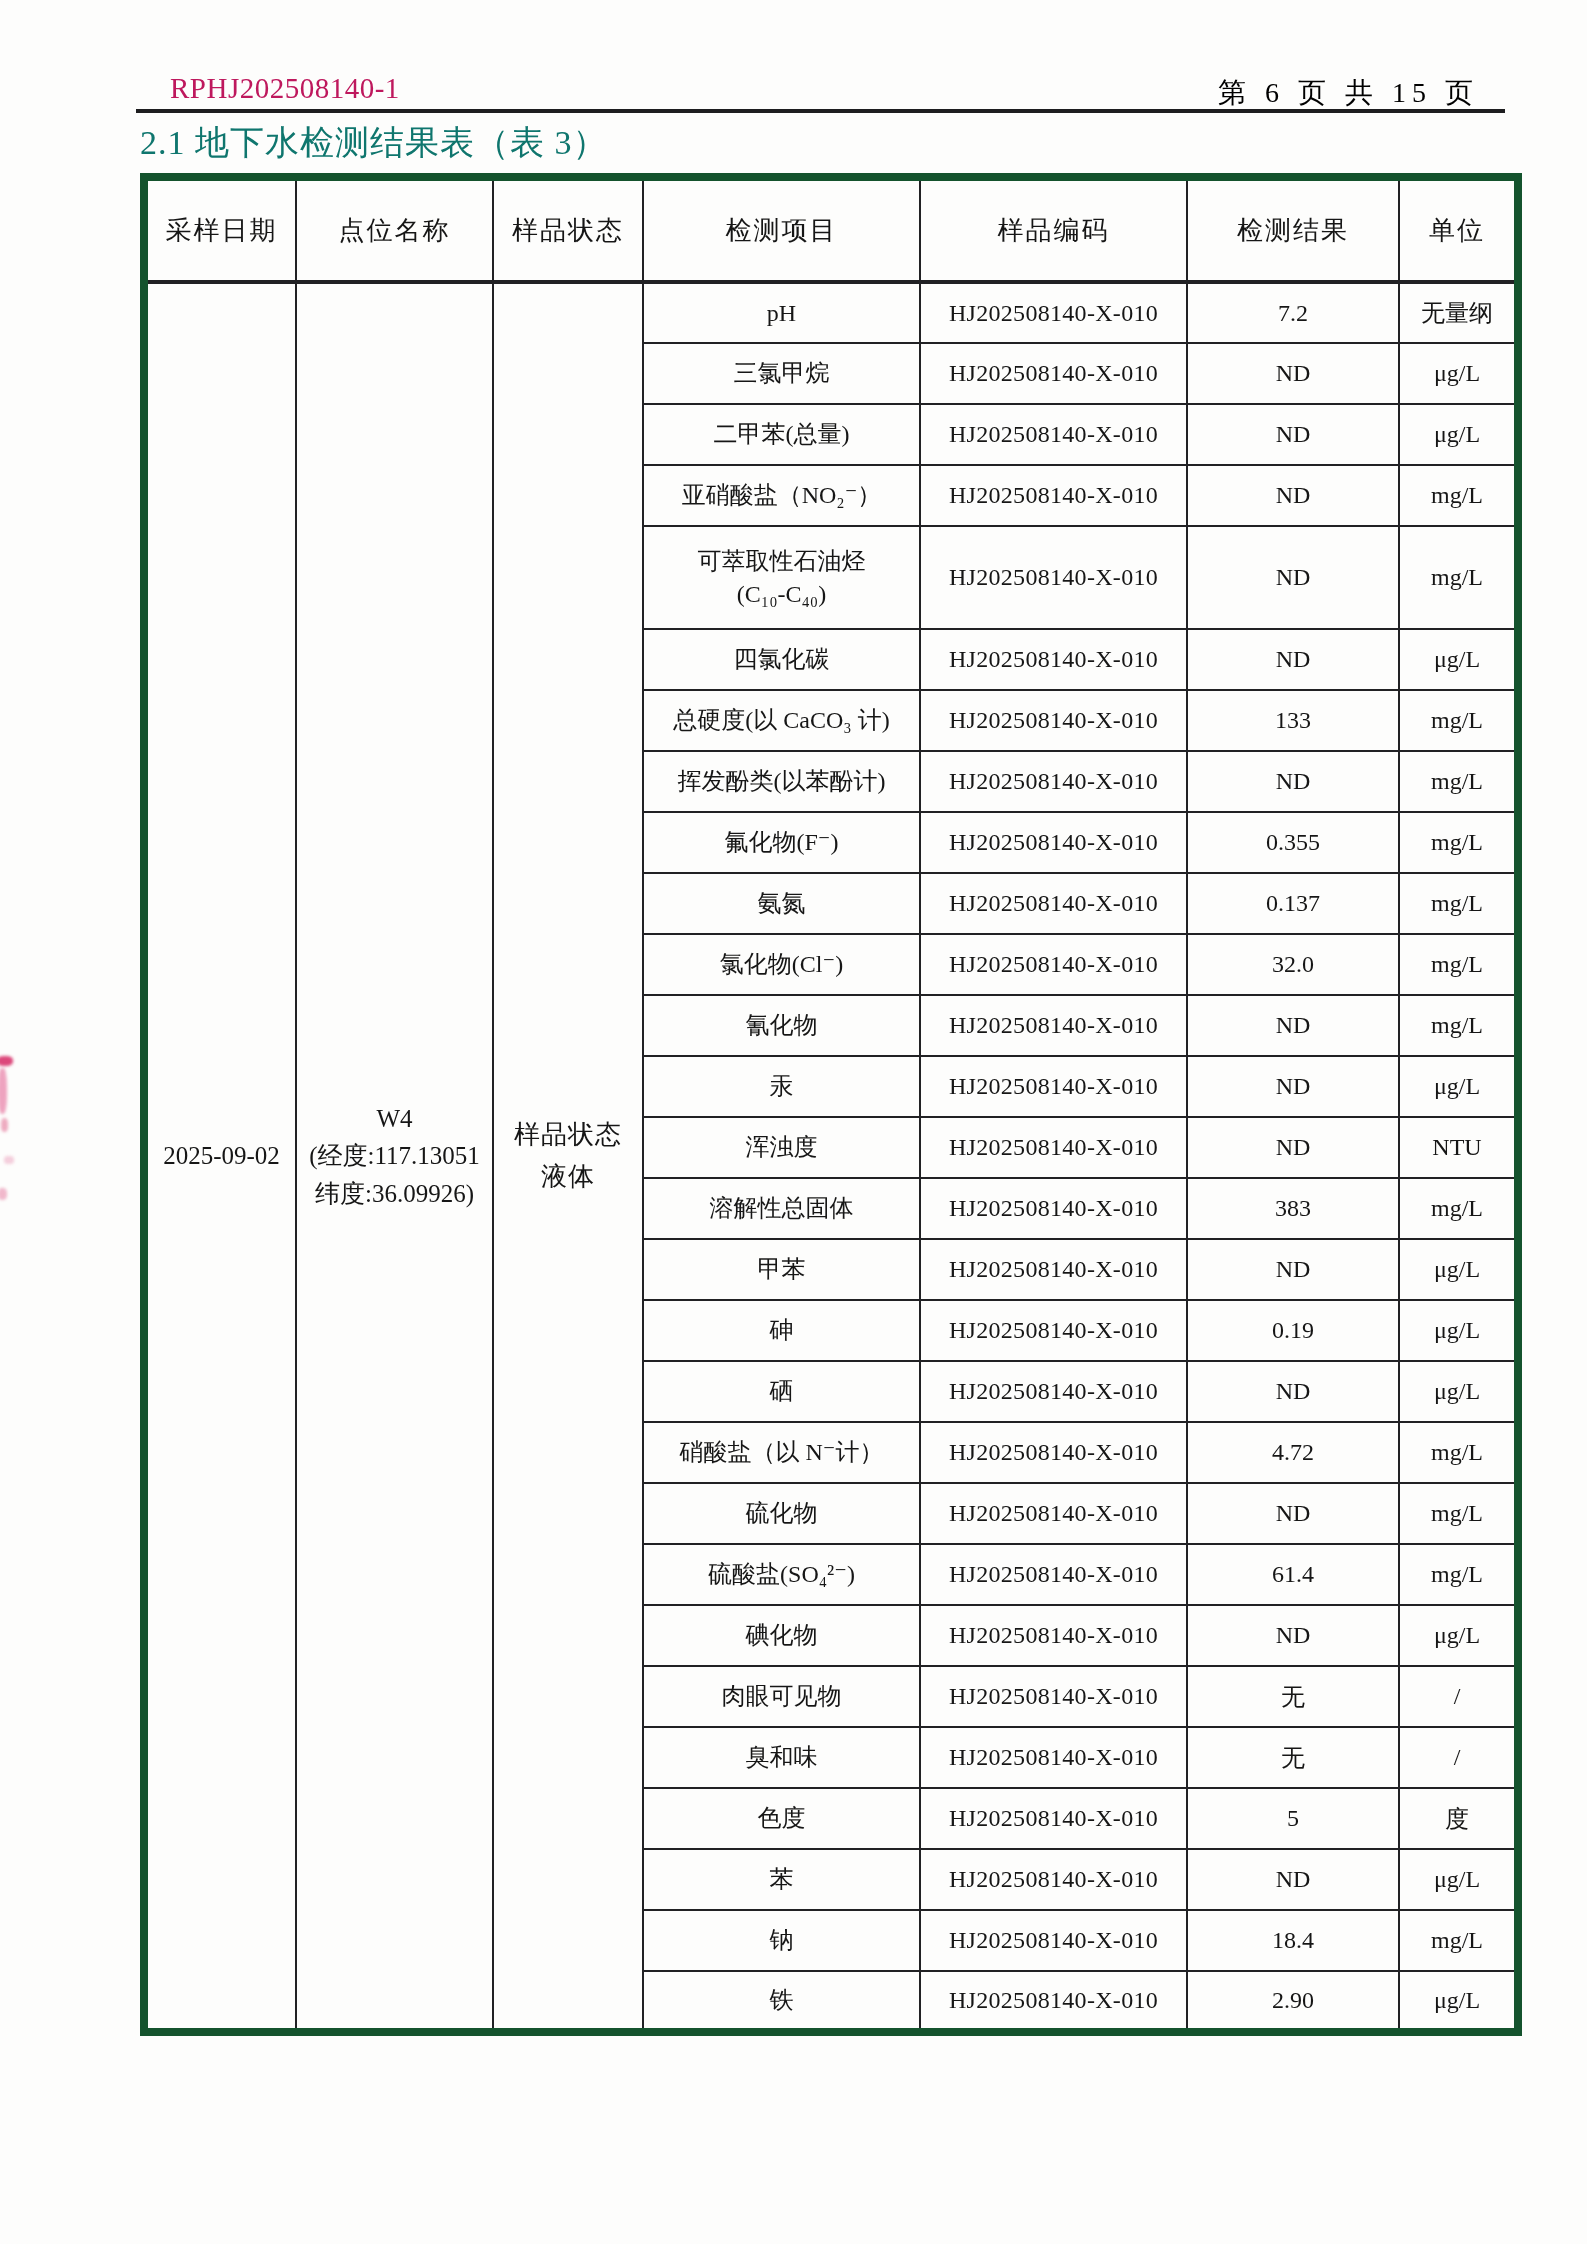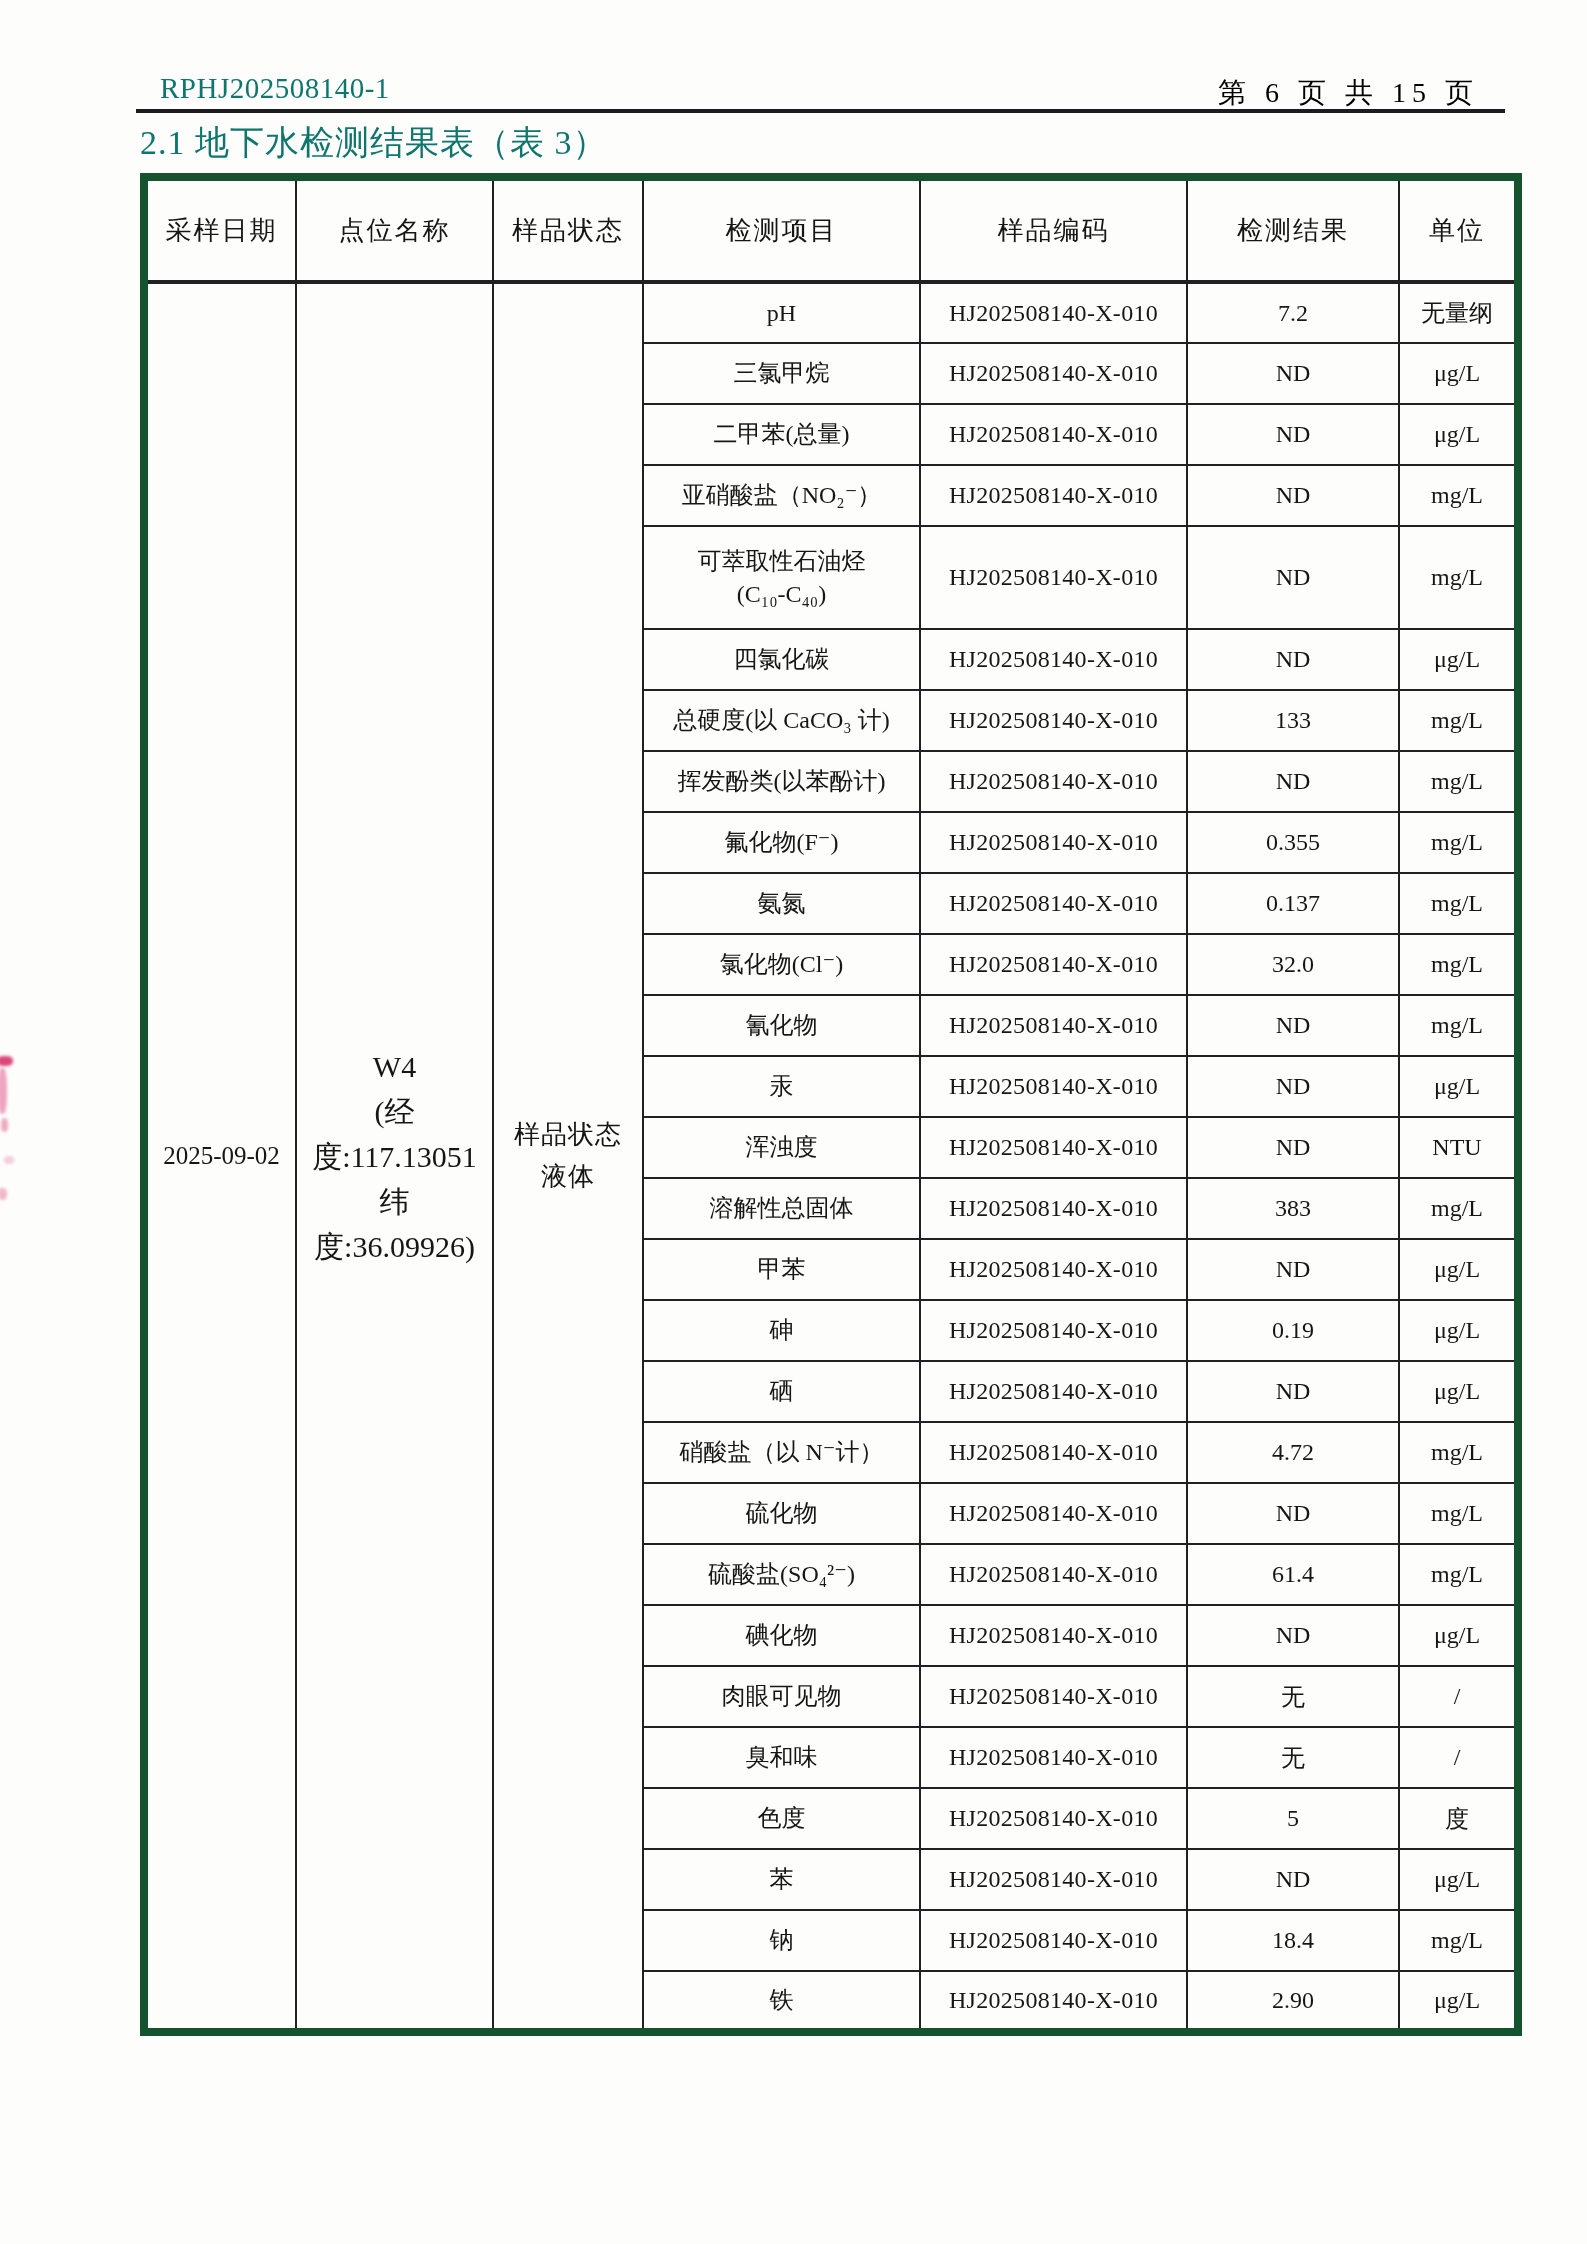--- a/index.html
+++ b/index.html
@@ -7,23 +7,23 @@
     position:relative;
     width:1587px;height:2244px;
     margin:0 auto;
     background:#fdfdfc;
     overflow:hidden;
     font-family:"Liberation Serif","DejaVu Serif",serif;
     color:#1b1b1b;
   }
   
   .report-no{
-    position:absolute;left:160px;top:72px;
+    position:absolute;left:170px;top:72px;
     font-size:29px;letter-spacing:.5px;
-    color:#0f766e;
+    color:#be185d;
   }
   .page-info{
     position:absolute;left:1218px;top:74px;
     font-size:28px;letter-spacing:6px;
     color:#000000;
   }
   .header-rule{
     position:absolute;left:136px;top:109px;
     width:1369px;height:4px;background:#1d1d1f;
   }
@@ -55,21 +55,21 @@
     font-weight:normal;
     font-size:26px;
     letter-spacing:2px;
     border-bottom-width:4px !important;
   }
   tbody tr{height:61px;}
   tbody tr.tall{height:103px;}
   td.c-item, td.m-cell{white-space:pre-line;line-height:1.35;}
   td.c-code{letter-spacing:.3px;font-family:Liberation Serif, serif;}
   td.m-date{font-size:25px;}
-  td.m-site{font-size:30px;line-height:1.5;margin-left:48px;}
+  td.m-site{font-size:25px;line-height:1.5;margin-left:48px;}
   td.m-state{font-size:26px;line-height:1.6;letter-spacing:1px;}
   
   .scan-mark{position:absolute;border-radius:40%;filter:blur(1.5px);}
   .mark1{left:-3px;top:1056px;width:16px;height:10px;background:rgba(214,40,100,.85);}
   .mark2{left:-2px;top:1068px;width:9px;height:46px;background:rgba(226,90,140,.55);}
   .mark3{left:1px;top:1118px;width:7px;height:14px;background:rgba(220,70,120,.45);}
   .mark4{left:4px;top:1156px;width:10px;height:8px;background:rgba(230,120,160,.35);}
   .mark5{left:-2px;top:1188px;width:9px;height:12px;background:rgba(222,80,130,.4);}
 </style>
 </head>

